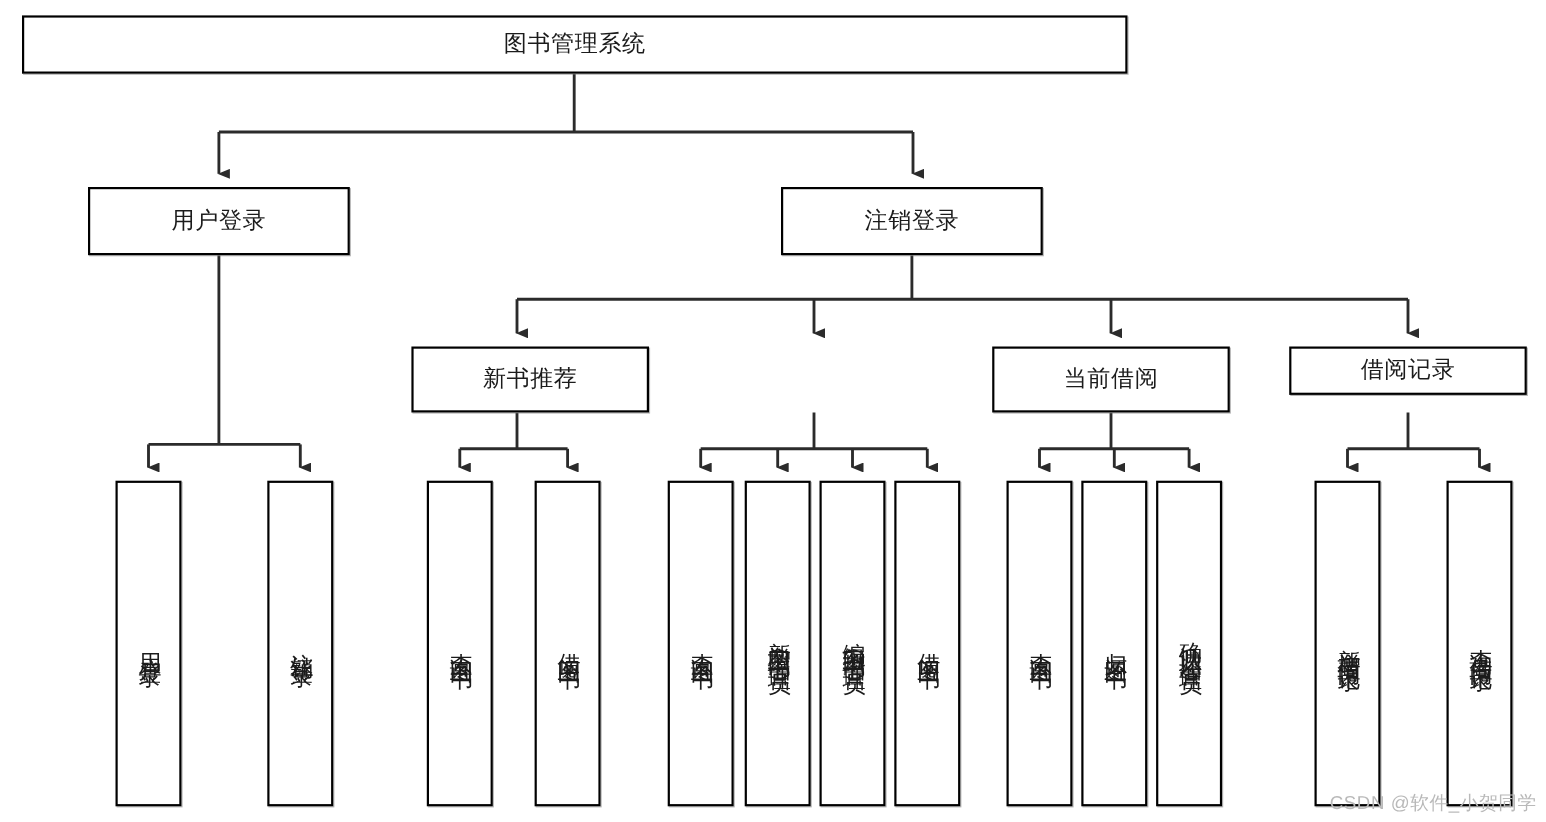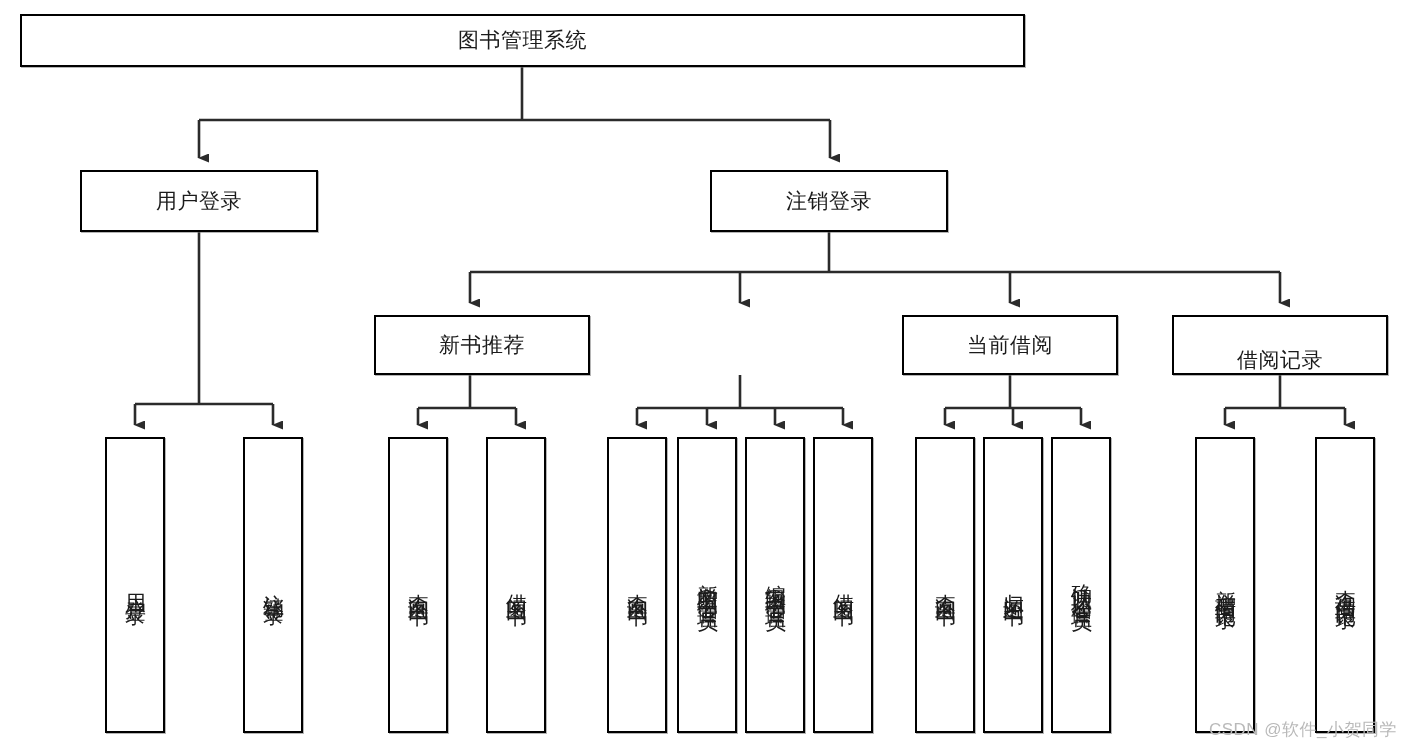--- a/index.html
+++ b/index.html
@@ -138,21 +138,21 @@
   <div class="node horiz" style="left:710px; top:170px; width:238px; height:62px;">
     <span class="label">注销登录</span>
   </div>
 
   <div class="node horiz" style="left:362px; top:315px; width:216px; height:60px;margin-left:12px;">
     <span class="label">新书推荐</span>
   </div>
   <div class="node horiz" style="left:902px; top:315px; width:216px; height:60px;">
     <span class="label">当前借阅</span>
   </div>
-  <div class="node horiz" style="left:1172px; top:315px; width:216px; height:60px;align-items:flex-end;">
+  <div class="node horiz" style="left:1172px; top:315px; width:216px; height:44px;">
     <span class="label">借阅记录</span>
   </div>
 
   <div class="node vert" style="left:105px; top:437px; width:60px; height:296px;">
     <span class="label">用户登录</span>
   </div>
   <div class="node vert" style="left:243px; top:437px; width:60px; height:296px;">
     <span class="label">注销登录</span>
   </div>
   <div class="node vert" style="left:388px; top:437px; width:60px; height:296px;">

